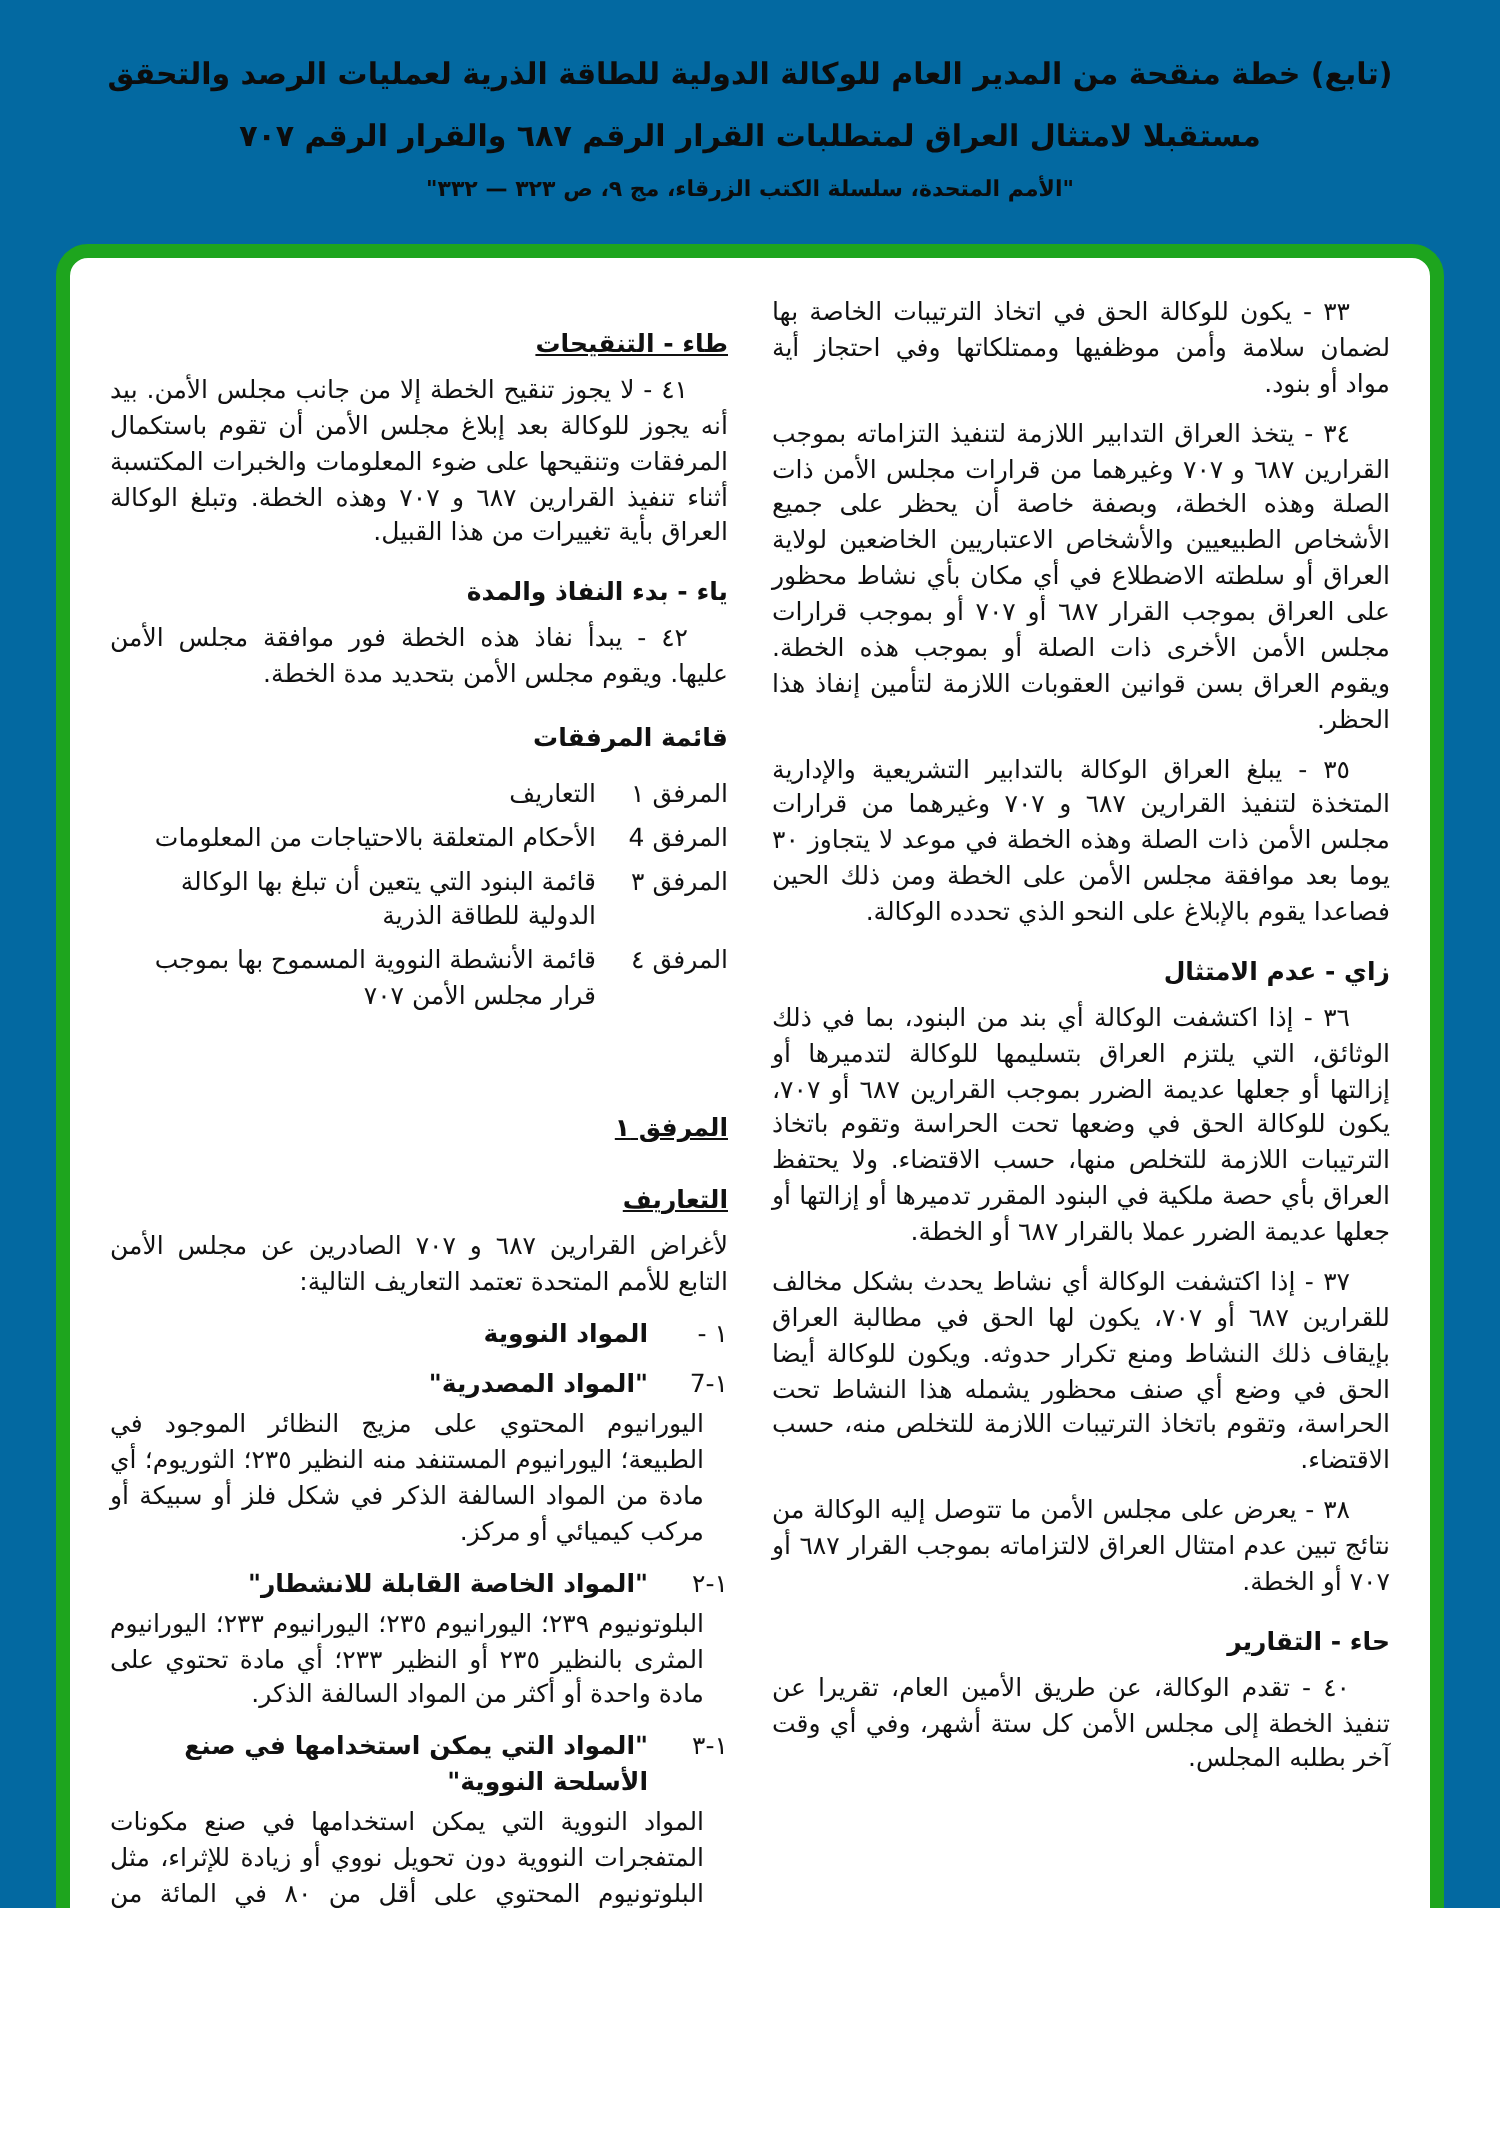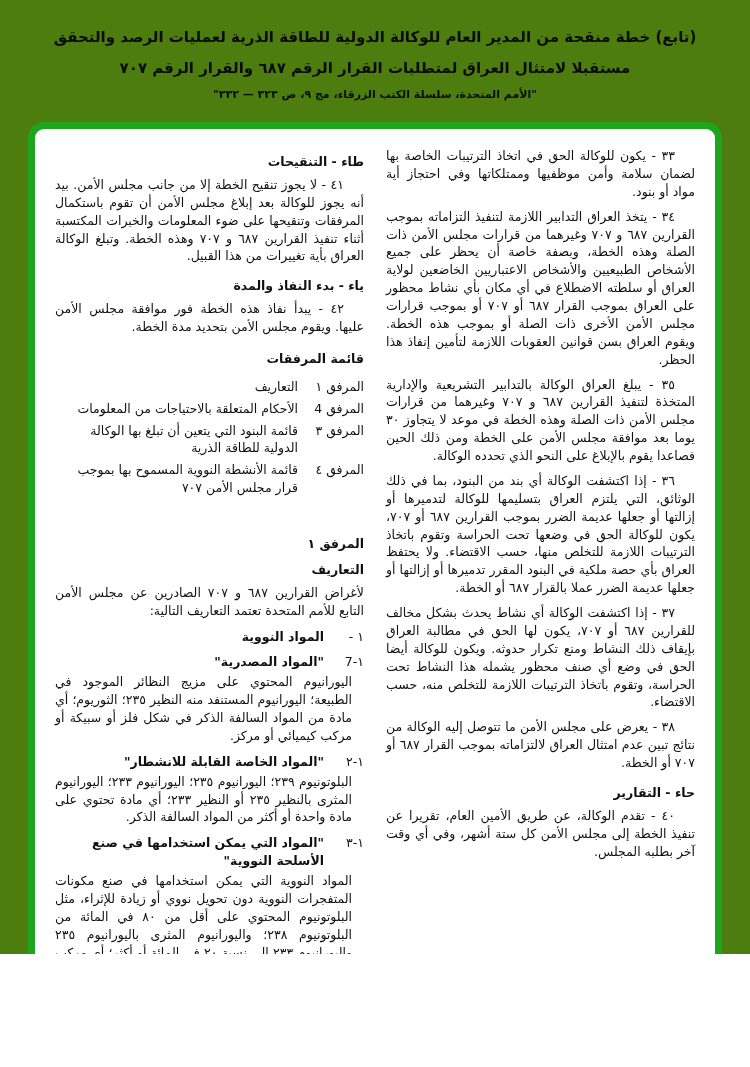--- a/index.html
+++ b/index.html
@@ -5,21 +5,21 @@
   html, body {
     margin: 0;
     padding: 0;
     background: #ffffff;
     font-family: "DejaVu Sans", sans-serif;
   }
   .page {
     position: relative;
     width: 750px;
     height: 954px;
-    background: #4d7c0f;
+    background: #0369a1;
     overflow: hidden;
     direction: rtl;
     color: #111;
   }
   
   .doc-header {
     position: absolute;
     top: 22px;
     right: 30px;
     left: 30px;
@@ -62,21 +62,21 @@
     text-align: justify;
   }
   .col p { margin: 2px 0 7px 0; }
   .num-para { text-indent: 20px; }
   h3.sec-heading {
     font-size: 12.5px;
     font-weight: bold;
     margin: 12px 0 5px 0;
     text-align: right;
   }
-  h3.first { margin-top: 8px; }
+  h3.first { margin-top: 18px; text-decoration: underline; }
   h3.center-heading {
     text-align: right;
     margin: 14px 0 10px 0;
   }
   
   .annex-row {
     display: flex;
     gap: 14px;
     margin: 0 0 4px 0;
   }
@@ -124,20 +124,21 @@
     <div class="doc-title-line">مستقبلا لامتثال العراق لمتطلبات القرار الرقم ٦٨٧ والقرار الرقم ٧٠٧</div>
     <div class="doc-source">"الأمم المتحدة، سلسلة الكتب الزرقاء، مج ٩، ص ٣٢٣ — ٣٣٢"</div>
   </header>
 
   <div class="green-box" style="border-color: rgb(30, 165, 30);">
 
     <section class="col">
       <p class="num-para">٣٣ -  يكون للوكالة الحق في اتخاذ الترتيبات الخاصة بها لضمان سلامة وأمن موظفيها وممتلكاتها وفي احتجاز أية مواد أو بنود.</p>
       <p class="num-para">٣٤ -  يتخذ العراق التدابير اللازمة لتنفيذ التزاماته بموجب القرارين ٦٨٧ و ٧٠٧ وغيرهما من قرارات مجلس الأمن ذات الصلة وهذه الخطة، وبصفة خاصة أن يحظر على جميع الأشخاص الطبيعيين والأشخاص الاعتباريين الخاضعين لولاية العراق أو سلطته الاضطلاع في أي مكان بأي نشاط محظور على العراق بموجب القرار ٦٨٧ أو ٧٠٧ أو بموجب قرارات مجلس الأمن الأخرى ذات الصلة أو بموجب هذه الخطة. ويقوم العراق بسن قوانين العقوبات اللازمة لتأمين إنفاذ هذا الحظر.</p>
       <p class="num-para">٣٥ -  يبلغ العراق الوكالة بالتدابير التشريعية والإدارية المتخذة لتنفيذ القرارين ٦٨٧ و ٧٠٧ وغيرهما من قرارات مجلس الأمن ذات الصلة وهذه الخطة في موعد لا يتجاوز ٣٠ يوما بعد موافقة مجلس الأمن على الخطة ومن ذلك الحين فصاعدا يقوم بالإبلاغ على النحو الذي تحدده الوكالة.</p>
+      <h3 class="sec-heading">زاي - عدم الامتثال</h3>
       <p class="num-para">٣٦ -  إذا اكتشفت الوكالة أي بند من البنود، بما في ذلك الوثائق، التي يلتزم العراق بتسليمها للوكالة لتدميرها أو إزالتها أو جعلها عديمة الضرر بموجب القرارين ٦٨٧ أو ٧٠٧، يكون للوكالة الحق في وضعها تحت الحراسة وتقوم باتخاذ الترتيبات اللازمة للتخلص منها، حسب الاقتضاء. ولا يحتفظ العراق بأي حصة ملكية في البنود المقرر تدميرها أو إزالتها أو جعلها عديمة الضرر عملا بالقرار ٦٨٧ أو الخطة.</p>
       <p class="num-para">٣٧ -  إذا اكتشفت الوكالة أي نشاط يحدث بشكل مخالف للقرارين ٦٨٧ أو ٧٠٧، يكون لها الحق في مطالبة العراق بإيقاف ذلك النشاط ومنع تكرار حدوثه. ويكون للوكالة أيضا الحق في وضع أي صنف محظور يشمله هذا النشاط تحت الحراسة، وتقوم باتخاذ الترتيبات اللازمة للتخلص منه، حسب الاقتضاء.</p>
       <p class="num-para">٣٨ -  يعرض على مجلس الأمن ما تتوصل إليه الوكالة من نتائج تبين عدم امتثال العراق لالتزاماته بموجب القرار ٦٨٧ أو ٧٠٧ أو الخطة.</p>
       <h3 class="sec-heading">حاء - التقارير</h3>
       <p class="num-para">٤٠ -  تقدم الوكالة، عن طريق الأمين العام، تقريرا عن تنفيذ الخطة إلى مجلس الأمن كل ستة أشهر، وفي أي وقت آخر بطلبه المجلس.</p>
     </section>
 
     <section class="col">
       <h3 class="sec-heading first">طاء - التنقيحات</h3>
       <p class="num-para">٤١ -  لا يجوز تنقيح الخطة إلا من جانب مجلس الأمن. بيد أنه يجوز للوكالة بعد إبلاغ مجلس الأمن أن تقوم باستكمال المرفقات وتنقيحها على ضوء المعلومات والخبرات المكتسبة أثناء تنفيذ القرارين ٦٨٧ و ٧٠٧ وهذه الخطة. وتبلغ الوكالة العراق بأية تغييرات من هذا القبيل.</p>

